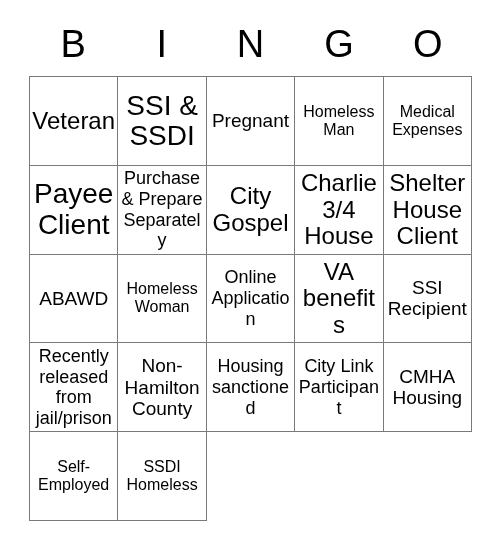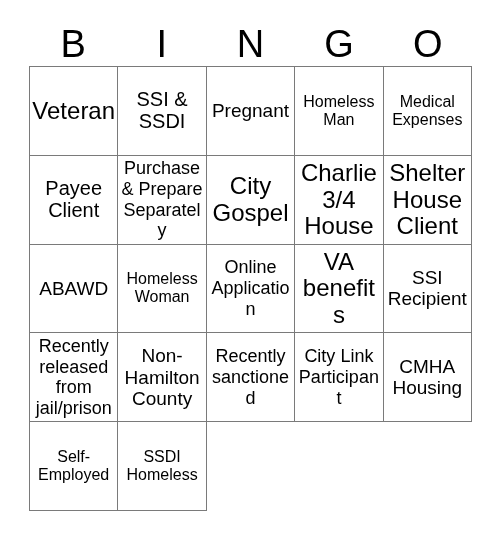--- a/index.html
+++ b/index.html
@@ -43,21 +43,21 @@
     font-weight: 400;
     letter-spacing: 0px;
     color: #000000;
     -webkit-font-smoothing: antialiased;
   }
 
   
   .grid {
     position: absolute;
     left: 29px;
-    top: 66px;
+    top: 76px;
     width: 443px;
     height: 445px;
     display: grid;
     grid-template-columns: repeat(5, 1fr);
     grid-template-rows: repeat(5, 1fr);
     border-top: 1.5px solid #7a7a7a;
     border-left: 1.5px solid #7a7a7a;
     box-sizing: border-box;
     background: #ffffff;
   }
@@ -77,21 +77,21 @@
 
   .cell-text {
     display: block;
     width: 100%;
     line-height: 1.12;
     word-wrap: break-word;
     color: #000000;
   }
 
   
-  .fs-xl  { font-size: 20px; line-height: 1.08; }
+  .fs-xl  { font-size: 28px; line-height: 1.08; }
   .fs-lg  { font-size: 24px; line-height: 1.10; }
   .fs-md  { font-size: 19px; line-height: 1.12; }
   .fs-sm  { font-size: 16px; line-height: 1.14; }
   .fs-xs  { font-size: 18px; line-height: 1.15; }
 </style>
 </head>
 <body>
 
 <div class="card">
 
@@ -154,21 +154,21 @@
       <span class="cell-text fs-md">SSI Recipient</span>
     </div>
     <div class="cell">
       <span class="cell-text fs-xs">Recently released from jail/prison</span>
     </div>
     <div class="cell">
       <span class="cell-text fs-md">Non-Hamilton County</span>
     </div>
 
     <div class="cell">
-      <span class="cell-text fs-xs">Recently sanctioned</span>
+      <span class="cell-text fs-xs">Housing sanctioned</span>
     </div>
     <div class="cell">
       <span class="cell-text fs-xs">City Link Participant</span>
     </div>
     <div class="cell">
       <span class="cell-text fs-md">CMHA Housing</span>
     </div>
     <div class="cell">
       <span class="cell-text fs-sm">Self-Employed</span>
     </div>

